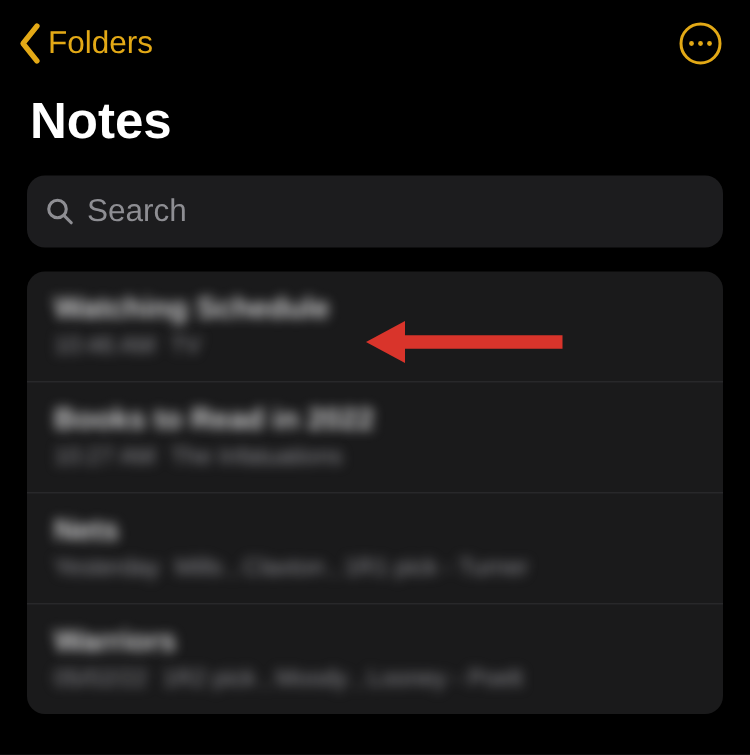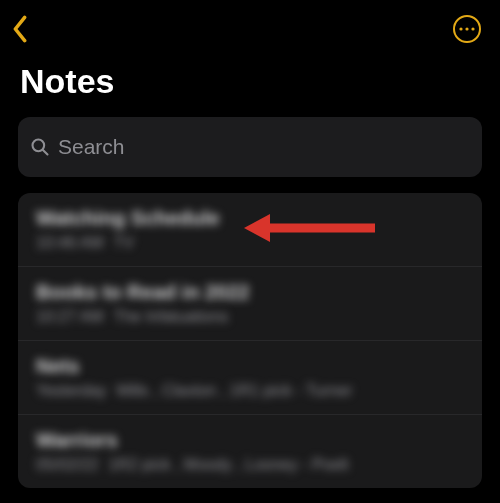--- a/index.html
+++ b/index.html
@@ -50,21 +50,21 @@
       font-size: 34px;
       font-weight: 700;
       padding: 8px 20px 16px 20px;
     }
     .search-wrap {
       margin: 0 18px 16px 18px;
     }
     .search-field {
       background: #1c1c1e;
       border-radius: 12px;
-      height: 60px;
+      height: 48px;
       display: flex;
       align-items: center;
       padding: 0 12px;
       gap: 8px;
     }
     .search-icon {
       color: #8e8e93;
       display: flex;
     }
     .search-icon svg {
@@ -129,20 +129,21 @@
 </head>
 <body>
 
 <div class="nav-bar">
   <div class="back-group">
     <span class="back-icon">
       <svg viewBox="0 0 14 24" fill="none" stroke="currentColor" stroke-width="3" stroke-linecap="round" stroke-linejoin="round">
         <polyline points="11,2 3,12 11,22"></polyline>
       </svg>
     </span>
+    <span class="back-label">Folders</span>
   </div>
   <div class="more-btn">
     <span>
       <svg viewBox="0 0 30 30" fill="none" stroke="currentColor" stroke-width="2">
         <circle cx="15" cy="15" r="13"></circle>
         <circle cx="9" cy="15" r="1.6" fill="currentColor" stroke="none"></circle>
         <circle cx="15" cy="15" r="1.6" fill="currentColor" stroke="none"></circle>
         <circle cx="21" cy="15" r="1.6" fill="currentColor" stroke="none"></circle>
       </svg>
     </span>

